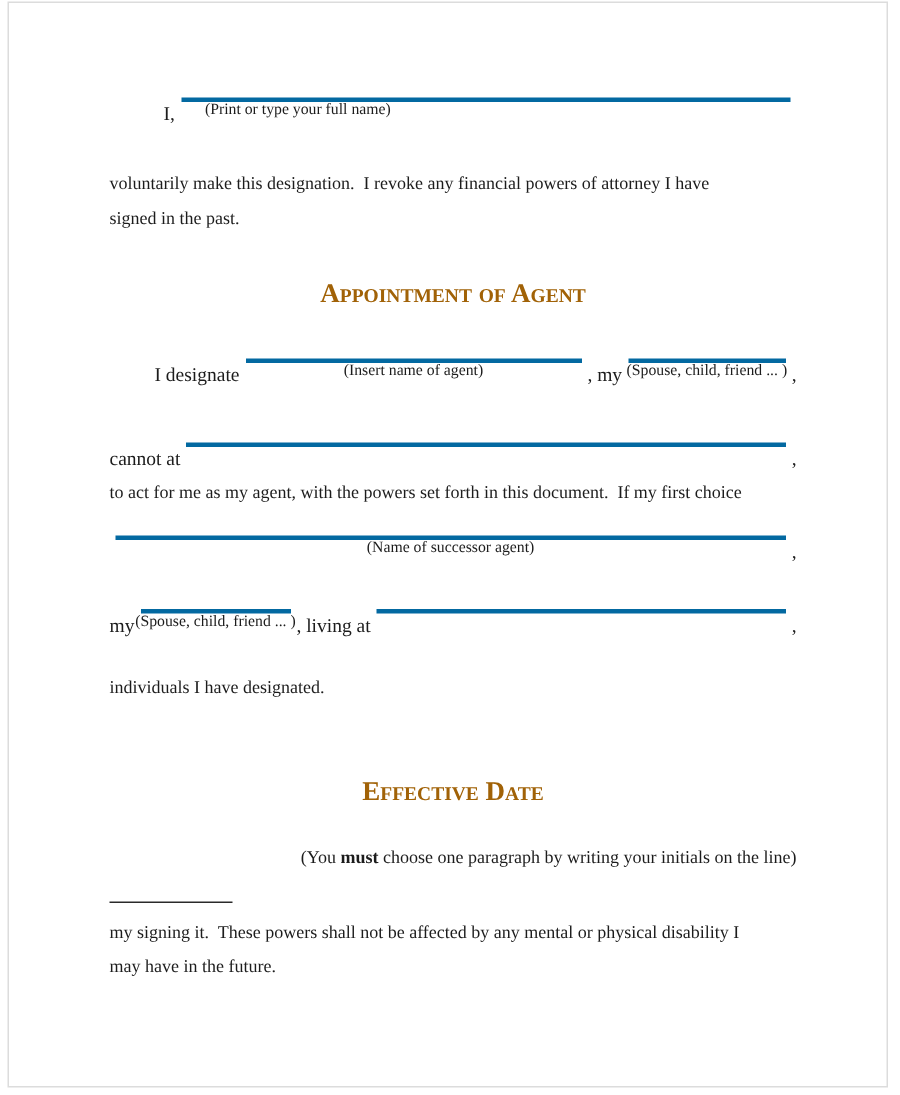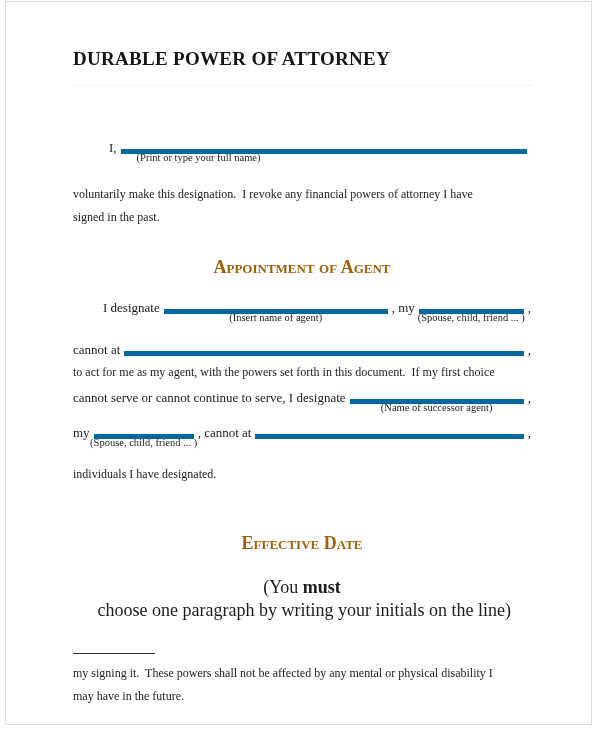--- a/index.html
+++ b/index.html
@@ -26,53 +26,52 @@
   }
   .heading-appointment { margin-top:27px; margin-bottom:15px; }
   .heading-effective   { margin-top:46px; margin-bottom:21px;text-align:center; }
 
   .pline { font-size:12px; line-height:23px; white-space:pre; }
 
   .fline { display:flex; align-items:flex-end; font-size:13px; line-height:23px; }
   .fline .t { white-space:pre; flex:0 0 auto; }
 
   .blank {
-    position:relative; height:20px; margin:0 4px 5px 4px;
-    border-bottom:5px solid #0369a1;
+    position:relative; height:20px; margin:0 4px 19px 4px;
+    border-bottom:3px solid #0369a1;
   }
   .grow { flex:1 1 auto; }
   .fixed105 { flex:0 0 105px; }
   .fixed100 { flex:0 0 100px; }
 
   .caption {
     position:absolute; top:calc(100% + 3px); left:50%; transform:translateX(-50%);
     font-size:10.5px; line-height:12px; white-space:nowrap; color:#1c1c1c;
   }
   .caption-left { left:16px; transform:none; }
 
   .indent36 { padding-left:36px; }
   .indent30 { padding-left:30px; }
   .mb-designate { margin-bottom:17px; }
   .mb-successor { margin-bottom:10px; }
   .mb-myline    { margin-bottom:19px; }
 
-  .center-line { text-align:center; font-size:18px; line-height:23px; margin-bottom:17px; }
+  .center-line { text-align:right; font-size:12px; line-height:23px; margin-bottom:4px; }
   .center-line span { white-space:pre; }
 
   .iblank {
     display:inline-block; width:82px; margin-right:28px;
     border-bottom:1px solid #2a2a2a; height:14px;
   }
 </style>
 </head>
 <body>
 
 <div class="page">
 
-  <div class="doc-title">DURABLE POWER OF ATTORNEY</div>
 
   <div class="fline indent36">
     <span class="t">I,</span>
     <span class="blank grow">
       <span class="caption caption-left">(Print or type your full name)</span>
     </span>
   </div>
   <div style="height:24px"></div>
   <div class="pline">voluntarily make this designation.  I revoke any financial powers of attorney I have</div>
   <div class="pline">signed in the past.</div>
@@ -92,33 +91,32 @@
   </div>
 
   <div class="fline">
     <span class="t">cannot at</span>
     <span class="blank grow"></span>
     <span class="t">,</span>
   </div>
   <div class="pline">to act for me as my agent, with the powers set forth in this document.  If my first choice</div>
 
   <div class="fline mb-successor">
-    <span class="t">cannot serve or cannot continue to serve, I designate</span>
     <span class="blank grow">
       <span class="caption">(Name of successor agent)</span>
     </span>
     <span class="t">,</span>
   </div>
 
   <div class="fline mb-myline">
     <span class="t">my</span>
     <span class="blank fixed100">
       <span class="caption">(Spouse, child, friend ... )</span>
     </span>
-    <span class="t">, cannot at</span>
+    <span class="t">, living at</span>
     <span class="blank grow"></span>
     <span class="t">,</span>
   </div>
 
   <div class="pline">individuals I have designated.</div>
 
   <div class="section-heading heading-effective">Effective Date</div>
 
   <div class="center-line">
     <span>(You </span><b>must</b><span> choose one paragraph by writing your initials on the line)</span>

